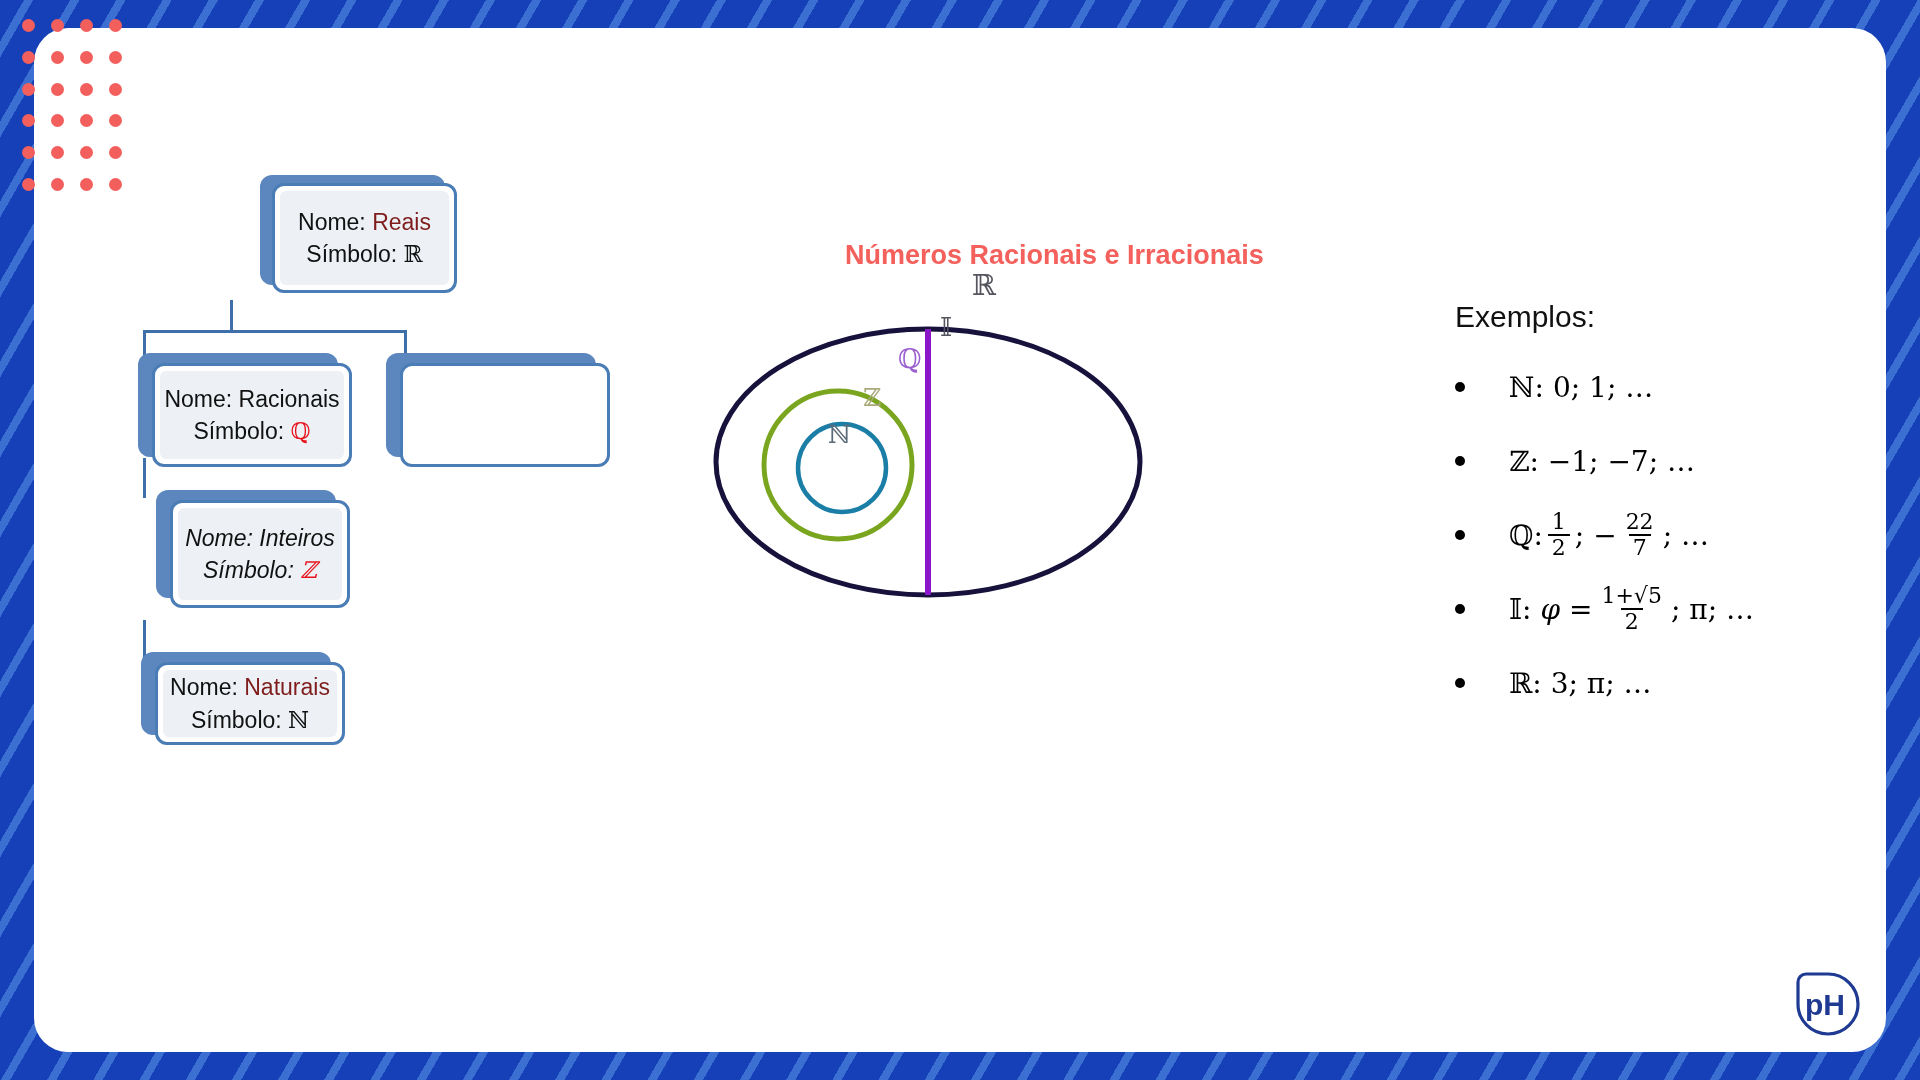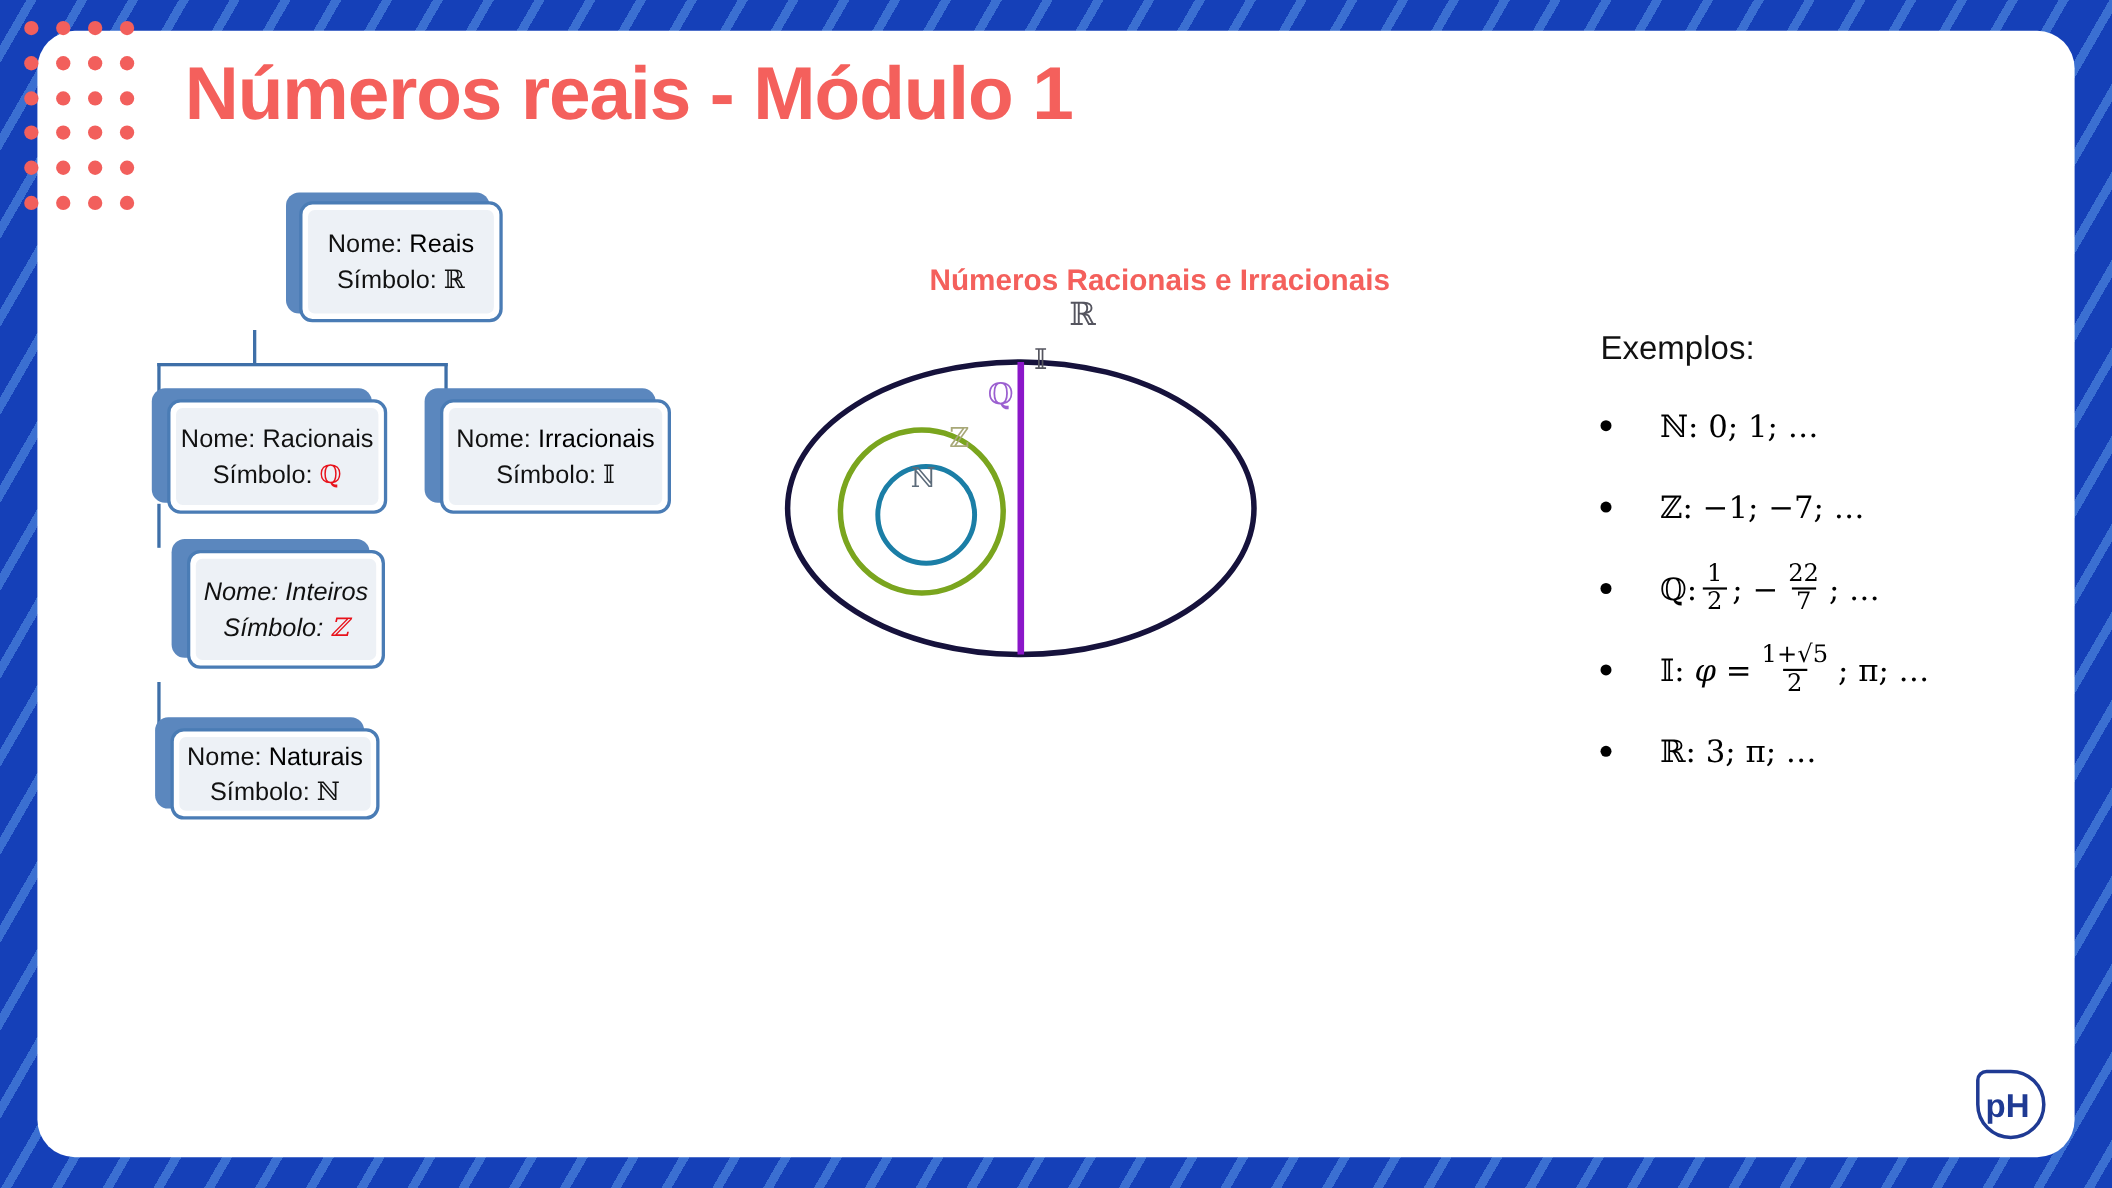--- a/index.html
+++ b/index.html
@@ -116,21 +116,21 @@
     align-items: center;
     justify-content: center;
     gap: 6px;
   }
   .node .line {
     font-size: 23px;
     color: #111111;
     white-space: nowrap;
     line-height: 1.15;
   }
-  .node .line .val-red { color: #000000; }
+  .node .line .val-red { color: #7f1d1d; }
   .node .line .sym {
     font-family: "DejaVu Serif", serif;
     font-size: 23px;
   }
   .node .line .sym-red {
     font-family: "DejaVu Serif", serif;
     color: #E8121B;
     font-size: 23px;
   }
 
@@ -256,21 +256,20 @@
     <span></span>
       <span></span>
       <span></span>
       <span></span>
     <span></span>
       <span></span>
       <span></span>
       <span></span>
   </div>
 
-  <div id="page-title">Números reais - Módulo 1</div>
 
   <div id="flowchart">
 
     <div class="conn v" style="left:120px; top:125px; height:32px;"></div>
     <div class="conn h" style="left:33px; top:155px; width:264px;"></div>
     <div class="conn v" style="left:33px; top:155px; height:32px;"></div>
     <div class="conn v" style="left:294px; top:155px; height:32px;"></div>
 
     <div class="conn v" style="left:33px; top:283px; height:40px;"></div>
 
@@ -302,30 +301,20 @@
         <div class="line">
           <span>Símbolo:</span>
           <span class="sym-red">ℚ</span>
         </div>
       </div>
     </div>
 
     <div class="node" style="left:290px; top:188px; width:210px; height:104px;">
       <div class="shadow" style="transform:translate(-14px,-10px);"></div>
       <div class="card"></div>
-      <div class="inner">
-        <div class="line">
-          <span>Nome:</span>
-          <span class="val-red">Irracionais</span>
-        </div>
-        <div class="line">
-          <span>Símbolo:</span>
-          <span class="sym">𝕀</span>
-        </div>
-      </div>
     </div>
 
     <div class="node" style="left:60px; top:325px; width:180px; height:108px;font-style:italic;">
       <div class="shadow" style="transform:translate(-14px,-10px);"></div>
       <div class="card"></div>
       <div class="inner">
         <div class="line">
           <span>Nome:</span>
           <span>Inteiros</span>
         </div>

